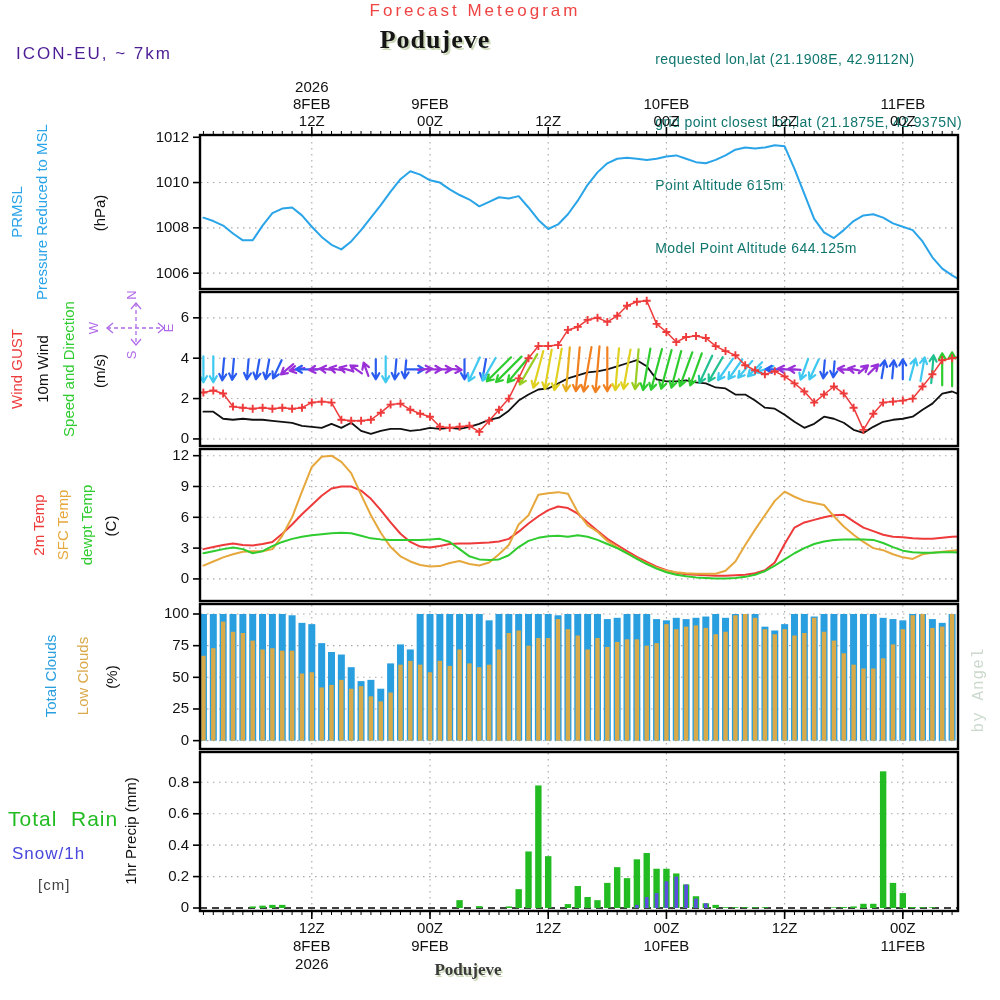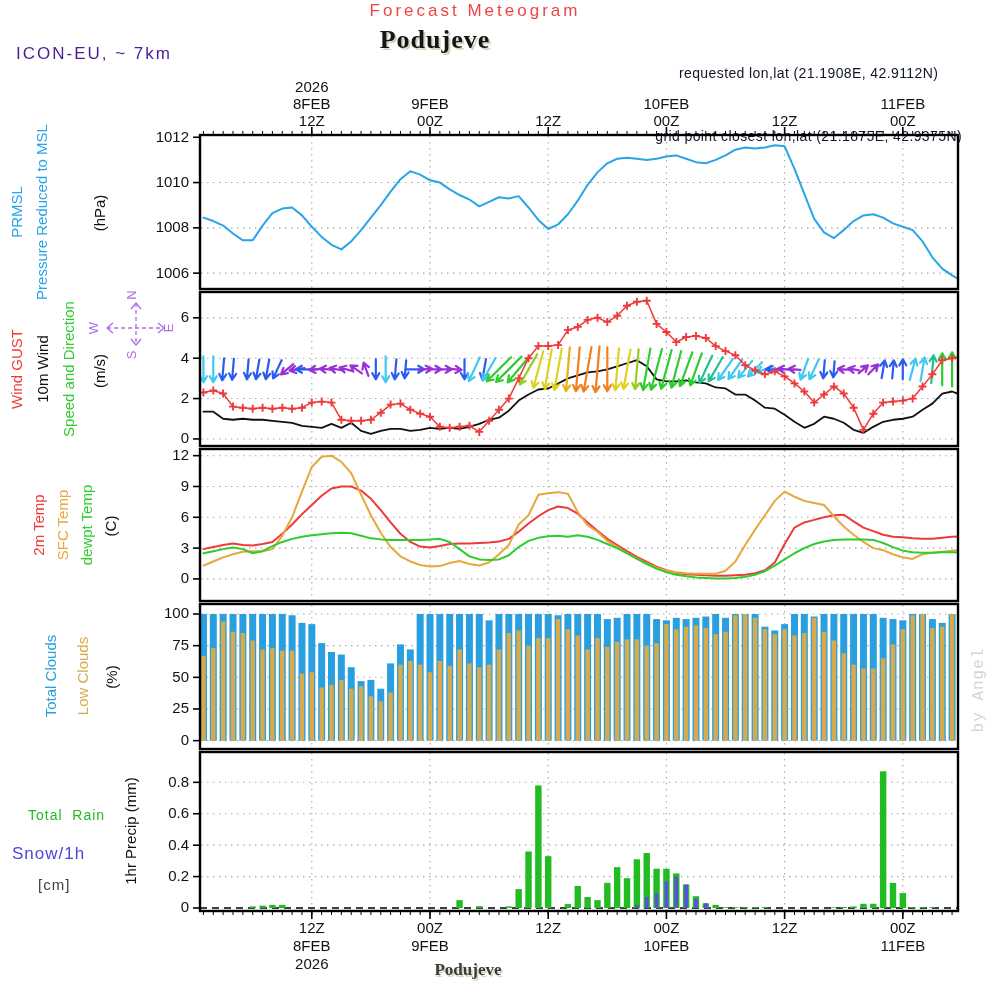--- a/index.html
+++ b/index.html
@@ -4,55 +4,57 @@
 <style>
   html,body{margin:0;padding:0;background:#fff;}
   body{width:1000px;height:1000px;position:relative;overflow:hidden;
        font-family:"Liberation Sans",sans-serif;color:#111;}
   .abs{position:absolute;white-space:pre;}
   .rot{position:absolute;transform:translate(-50%,-50%) rotate(-90deg);white-space:pre;}
   #hd-product{left:270px;top:1px;width:410px;text-align:center;font-size:17px;
      letter-spacing:3px;color:#ef4444;}
   #hd-station{left:300px;top:25px;width:270px;text-align:center;font-size:26px;font-weight:bold;
      font-family:"Liberation Serif",serif;color:#151515;text-shadow:2px 2px 0 #ccd9b9;letter-spacing:1px;}
-  #hd-right{right:38px;top:21px;text-align:center;font-size:14px;line-height:21px;color:#0f172a;letter-spacing:0.4px;}
+  #hd-right{right:38px;top:7px;text-align:left;font-size:14px;line-height:21px;color:#0f766e;letter-spacing:0.4px;}
   #hd-model{left:16px;top:44px;font-size:17px;color:#4c1d95;letter-spacing:2px;}
   .lb{font-size:15px;}
   #lb-prmsl{left:16px;top:212px;color:#2aa4e8;}
   #lb-presdesc{left:41px;top:212px;color:#2aa4e8;}
   #lb-hpa{left:99px;top:213px;color:#111;}
   #lb-gust{left:16px;top:369px;color:#ee3a3a;}
   #lb-10m{left:42px;top:369px;color:#111;}
   #lb-spddir{left:68px;top:369px;color:#2ecc2e;}
   #lb-ms{left:99px;top:371px;color:#111;}
   #lb-2m{left:38px;top:525px;color:#ee3a3a;}
   #lb-sfc{left:62px;top:525px;color:#e6a83c;}
   #lb-dew{left:86px;top:525px;color:#2ecc2e;}
   #lb-c{left:110px;top:526px;color:#111;}
   #lb-tclouds{left:50px;top:676px;color:#2a9fe0;}
   #lb-lclouds{left:82px;top:676px;color:#d9aa4a;}
   #lb-pct{left:111px;top:677px;color:#111;}
-  #lb-rain{left:28px;top:807px;color:#22bb22;font-size:14px;letter-spacing:1px;}
+  #lb-rain{left:8px;top:807px;color:#22bb22;font-size:21px;letter-spacing:1px;}
   #lb-snow{left:12px;top:844px;color:#4747dd;font-size:17px;letter-spacing:1px;}
   #lb-cm{left:38px;top:876px;color:#404040;font-size:15px;letter-spacing:1px;}
   #lb-precipaxis{left:130px;top:831px;color:#111;}
   #watermark{left:979px;top:690px;color:#ccd9cc;font-size:16px;letter-spacing:1px;
      font-family:"Liberation Mono",monospace;}
   #ft-station{left:398px;top:960px;width:140px;text-align:center;font-size:17px;font-weight:bold;
      font-family:"Liberation Serif",serif;color:#3a3a3a;text-shadow:1.5px 1.5px 0 #ccd9b9;}
   svg{position:absolute;left:0;top:0;}
 </style>
 </head>
 <body>
 
 <div class="abs" id="hd-product">Forecast Meteogram</div>
 <div class="abs" id="hd-station">Podujeve</div>
 <div class="abs" id="hd-right">
   <div>requested lon,lat (21.1908E, 42.9112N)</div>
   <div>grid point closest lon,lat (21.1875E, 42.9375N)</div>
+  <div>Point Altitude 615m</div>
+  <div>Model Point Altitude 644.125m</div>
 </div>
 <div class="abs" id="hd-model">ICON-EU, ~ 7km</div>
 
 <span class="rot lb" id="lb-prmsl">PRMSL</span>
 <span class="rot lb" id="lb-presdesc">Pressure Reduced to MSL</span>
 <span class="rot lb" id="lb-hpa">(hPa)</span>
 <span class="rot lb" id="lb-gust">Wind GUST</span>
 <span class="rot lb" id="lb-10m">10m Wind</span>
 <span class="rot lb" id="lb-spddir">Speed and Direction</span>
 <span class="rot lb" id="lb-ms">(m/s)</span>

